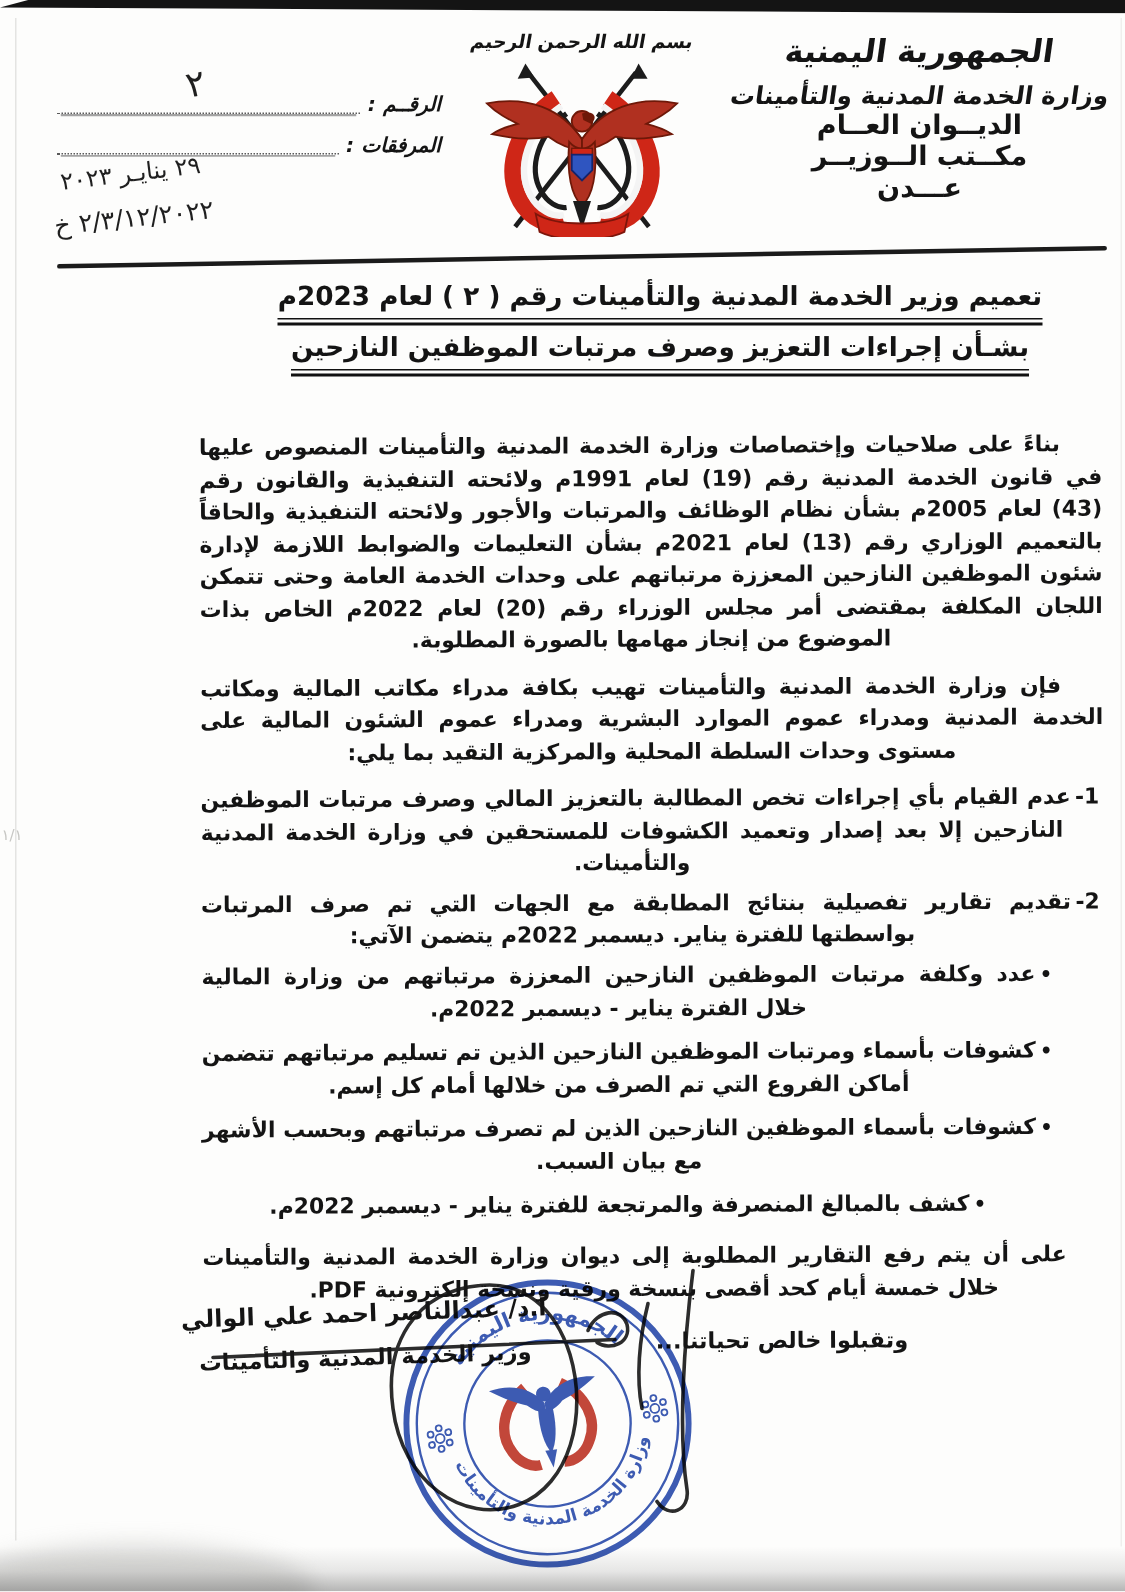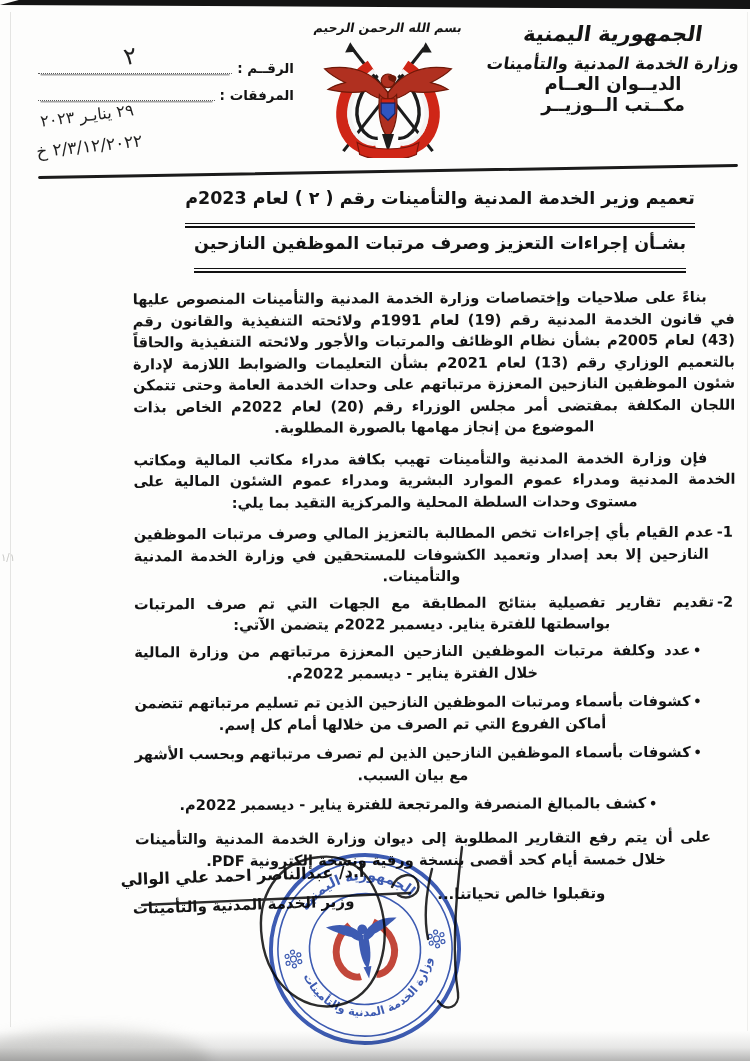--- a/index.html
+++ b/index.html
@@ -23,39 +23,39 @@
   .calli1{font-weight:bold;font-size:21px;transform:skewX(-8deg);letter-spacing:1px;}
   .calli2{font-weight:bold;font-size:16.5px;transform:skewX(-8deg);margin-top:8px;letter-spacing:.5px;}
   .hdr-sub{font-weight:bold;font-size:18px;line-height:21px;letter-spacing:1.5px;}
   .hdr-sub:first-of-type{margin-top:9px;}
 
   .hdr-center{position:absolute;top:20px;left:298px;width:180px;text-align:center;}
   .bismillah{font-weight:bold;font-size:12.5px;transform:skewX(-10deg);direction:rtl;white-space:nowrap;}
   .emblem{margin-top:3px;}
 
   .hdr-fields{position:absolute;top:50px;left:36px;width:258px;direction:rtl;}
-  .field-row{display:flex;align-items:center;height:20px;}
+  .field-row{display:flex;align-items:flex-end;height:20px;font-style:italic;}
   .field-row.r1{margin-top:8px;} .field-row.r2{margin-top:13px;}
   .field-row.r3{margin-top:7px;}  .field-row.r4{margin-top:7px;}
   .f-label{font-weight:bold;font-size:13.5px;white-space:nowrap;letter-spacing:.5px;}
   .dots{flex:1;border-bottom:1.5px dotted #5a5a5a;height:12px;margin:0 5px 2px 2px;
     box-shadow:0 4px 0 -2.5px rgba(90,90,90,.55);}
   .hand{position:absolute;color:#1f1f1f;font-weight:normal;white-space:nowrap;}
   .hw-number{top:-8px;left:88px;font-size:24px;transform:rotate(-12deg);}
   .hw-date{top:56px;left:4px;font-size:16px;transform:rotate(-7deg);letter-spacing:2px;}
   .hw-attach{top:86px;left:0px;font-size:17px;transform:rotate(-6deg);letter-spacing:1px;}
 
   .rule{position:absolute;top:170px;left:38px;right:12px;height:2.5px;background:#1b1b1b;
     transform:rotate(-1deg);border-radius:2px;}
 
   
   .title-block{position:absolute;top:188px;left:140px;right:10px;text-align:center;direction:rtl;}
   .title-line{margin-bottom:9px;}
   .dbl{display:inline-block;font-weight:bold;font-size:17.5px;letter-spacing:0;
-    border-bottom:1.5px solid #111;padding-bottom:15px;position:relative;}
+    border-bottom:1.5px solid #111;padding-bottom:4px;position:relative;}
   .dbl::after{content:"";position:absolute;left:0;right:0;bottom:-4.5px;height:1.5px;background:#111;}
 
   
   .body{position:absolute;top:287px;right:14px;width:602px;direction:rtl;text-align:justify;
     font-weight:bold;font-size:14.6px;line-height:21.5px;transform:rotate(-.25deg);}
   .body p{margin:0 0 10px 0;text-align-last:center;}
   .indent{text-indent:28px;}
   .nitem{display:block;padding-right:27px;text-indent:-27px;margin-bottom:5px;text-align-last:center;}
   .nnum{display:inline-block;text-indent:0;width:22px;}
   .bitem{display:block;padding-right:46px;text-indent:-14px;margin-bottom:7px;text-align-last:center;}
@@ -79,20 +79,21 @@
 
   <div class="top-strip"></div>
   <div class="edge-line"></div>
   <div class="edge-line2"></div>
 
   <div class="hdr-right">
     <div class="calli1">الجمهورية اليمنية</div>
     <div class="calli2">وزارة الخدمة المدنية والتأمينات</div>
     <div class="hdr-sub">الديــوان العــام</div>
     <div class="hdr-sub">مكــتب الــوزيــر</div>
+    <div class="hdr-sub">عـــدن</div>
   </div>
 
   <div class="hdr-center">
     <div class="bismillah">بسم الله الرحمن الرحيم</div>
     <svg class="emblem" width="172" height="120" viewBox="0 0 200 140">
       <line x1="58" y1="12" x2="152" y2="132" stroke="#1c1c1c" stroke-width="3.6"></line>
       <line x1="142" y1="12" x2="48" y2="132" stroke="#1c1c1c" stroke-width="3.6"></line>
       <path d="M56 5 l7 11 -13 1 z" fill="#1c1c1c"></path>
         <path d="M144 5 l7 12 -13 0 z" fill="#1c1c1c"></path>
       <path d="M80 32 C50 52 38 86 52 112 C60 126 74 132 86 129" fill="none" stroke="#cf2617" stroke-width="13"></path>

